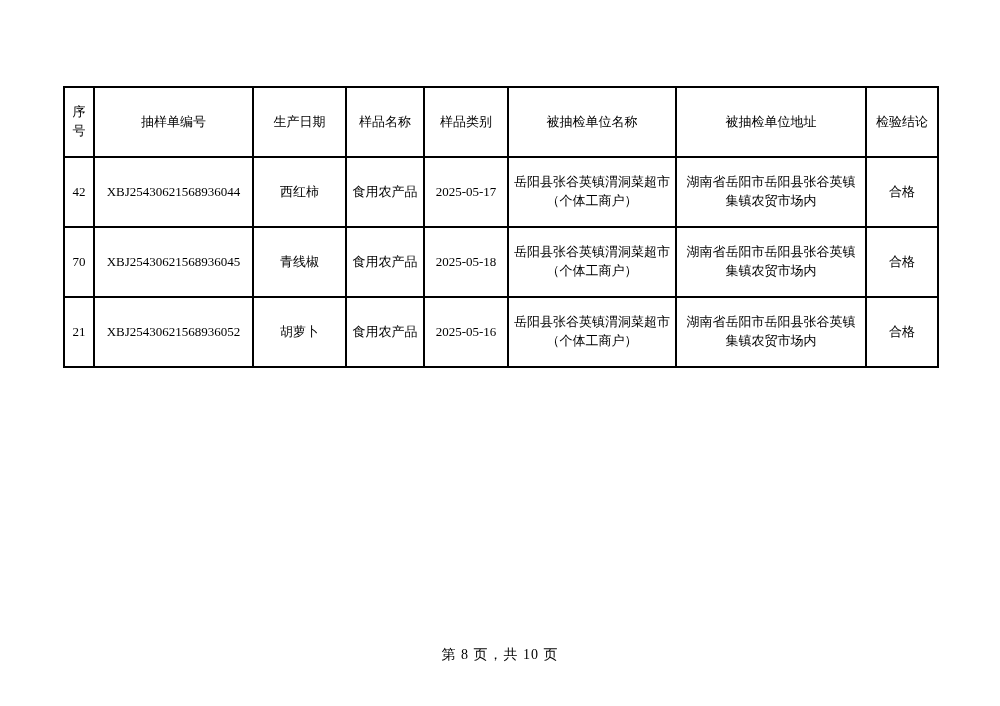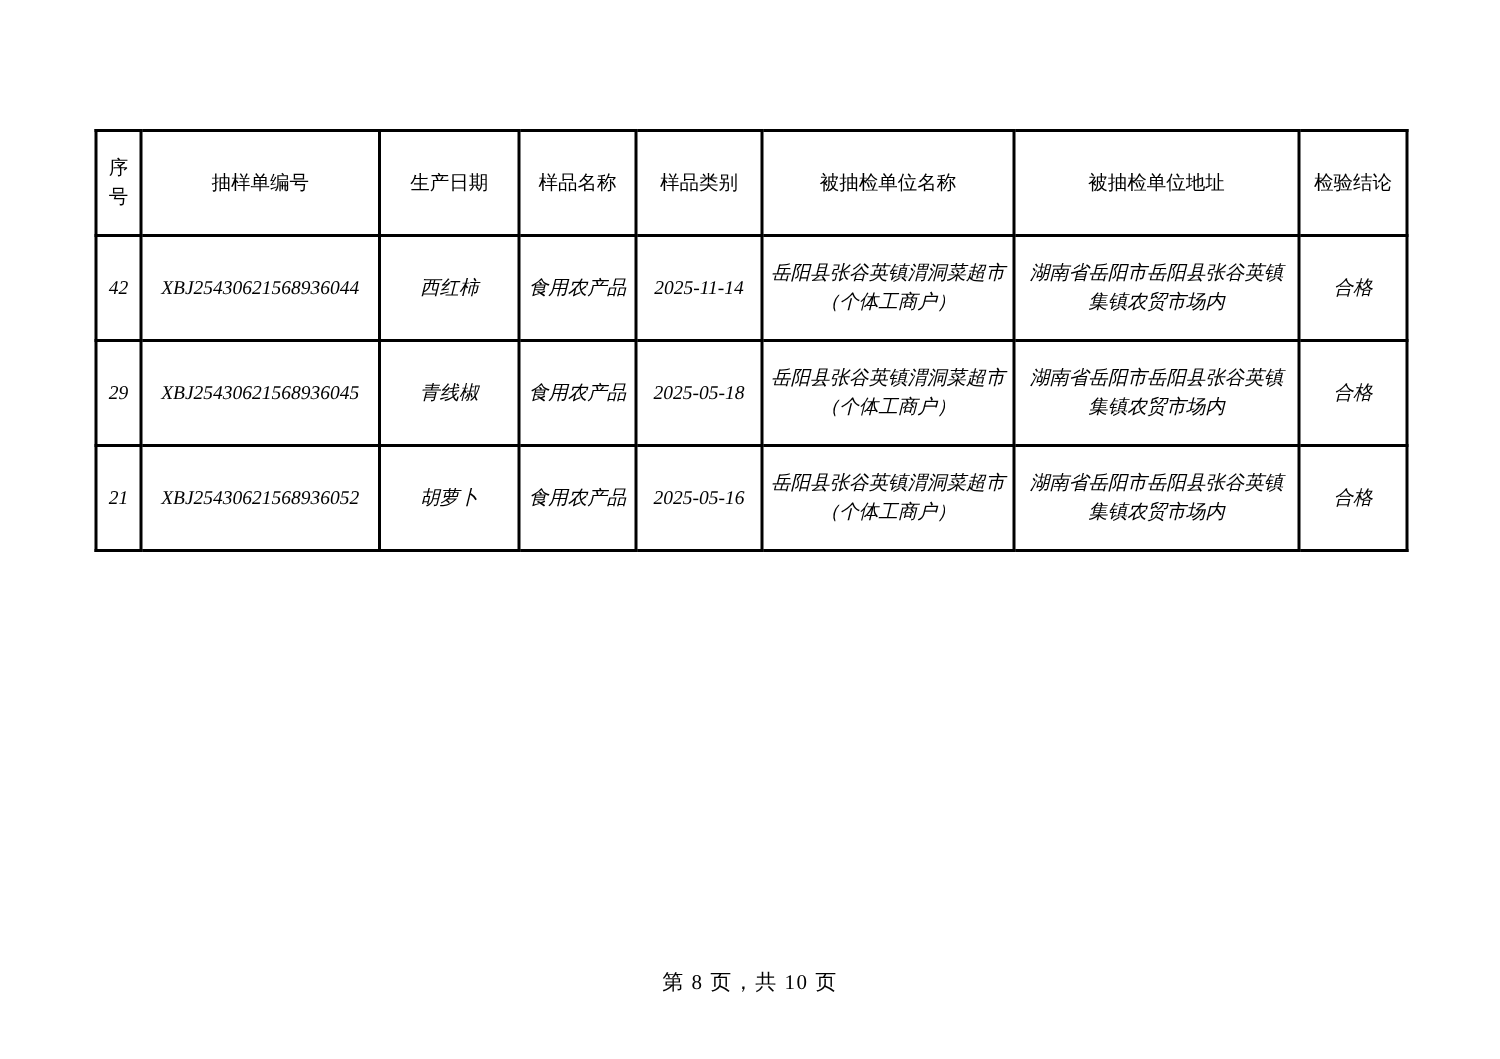--- a/index.html
+++ b/index.html
@@ -30,21 +30,21 @@
     text-align: center;
     vertical-align: middle;
     font-weight: normal;
     font-size: 13px;
     line-height: 1.45;
     padding: 2px 4px;
     word-break: break-all;
     overflow: hidden;
   }
   table.results thead tr { height: 70px; }
-  table.results tbody tr { height: 70px; font-style: italic; }
+  table.results tbody tr { height: 70px; }
   .footer {
     position: absolute;
     left: 0;
     top: 646px;
     width: 100%;
     text-align: center;
     font-size: 14px;
     letter-spacing: 1px;
   }
 </style>
@@ -75,27 +75,27 @@
         <th>被抽检单位地址</th>
         <th>检验结论</th>
       </tr>
     </thead>
     <tbody>
         <tr>
           <td>42</td>
           <td>XBJ25430621568936044</td>
           <td>西红柿</td>
           <td>食用农产品</td>
-          <td>2025-11-14</td>
+          <td>2025-05-17</td>
           <td>岳阳县张谷英镇渭洞菜超市（个体工商户）</td>
           <td>湖南省岳阳市岳阳县张谷英镇集镇农贸市场内</td>
           <td>合格</td>
         </tr>
         <tr>
-          <td>29</td>
+          <td>70</td>
           <td>XBJ25430621568936045</td>
           <td>青线椒</td>
           <td>食用农产品</td>
           <td>2025-05-18</td>
           <td>岳阳县张谷英镇渭洞菜超市（个体工商户）</td>
           <td>湖南省岳阳市岳阳县张谷英镇集镇农贸市场内</td>
           <td>合格</td>
         </tr>
         <tr>
           <td>21</td>

